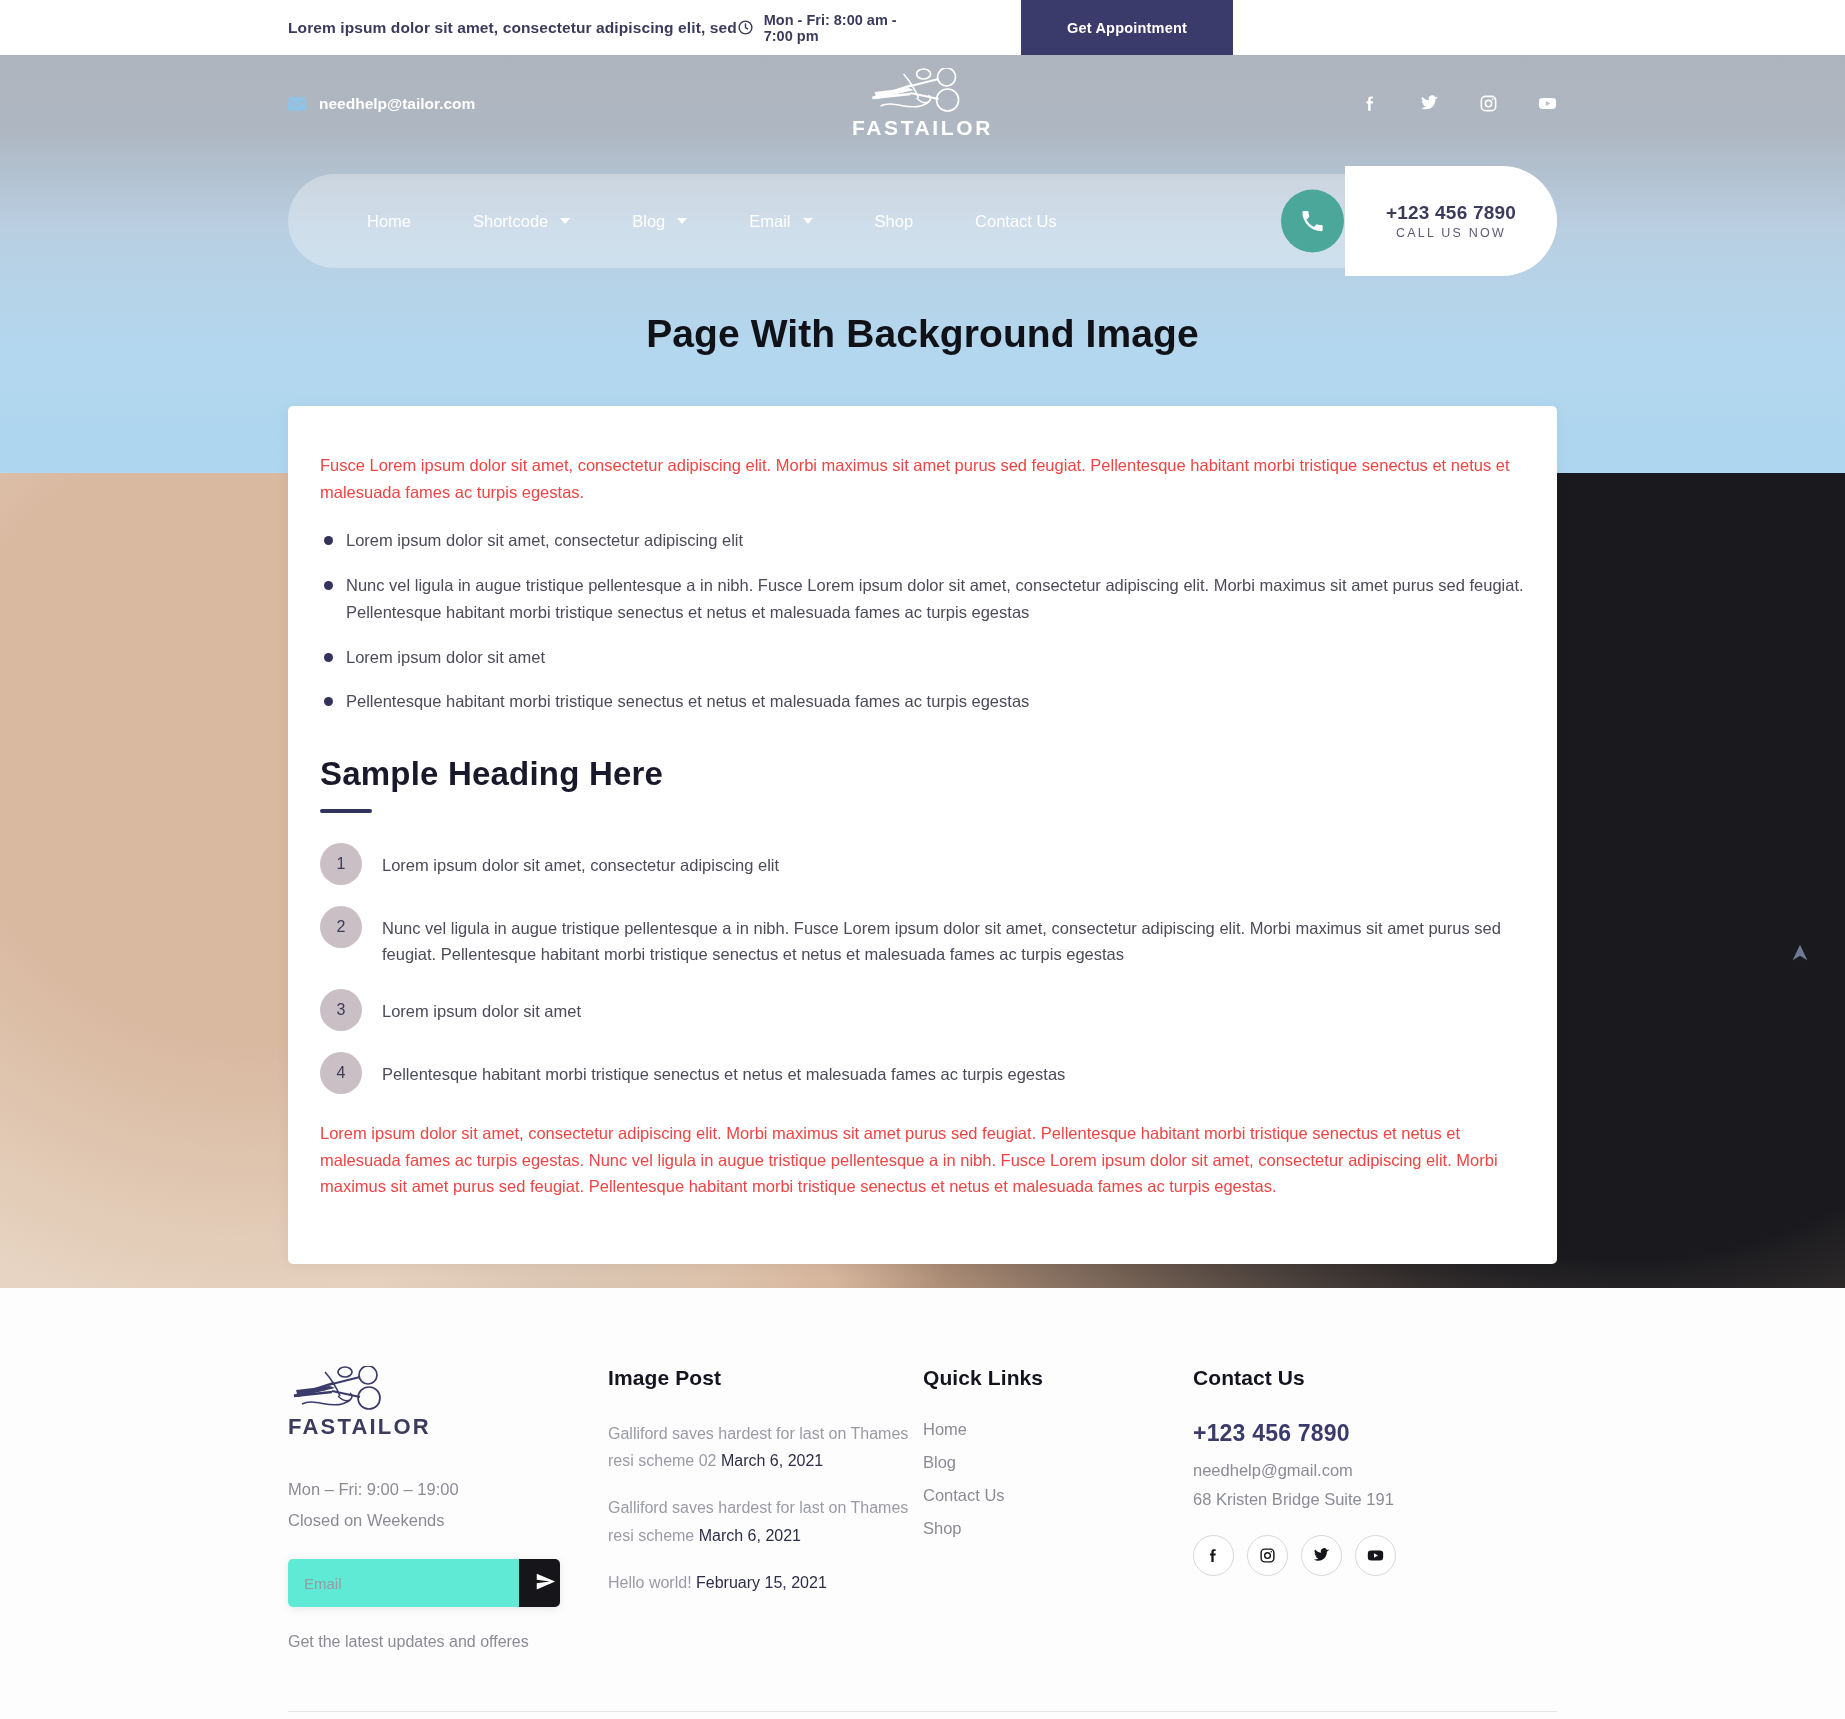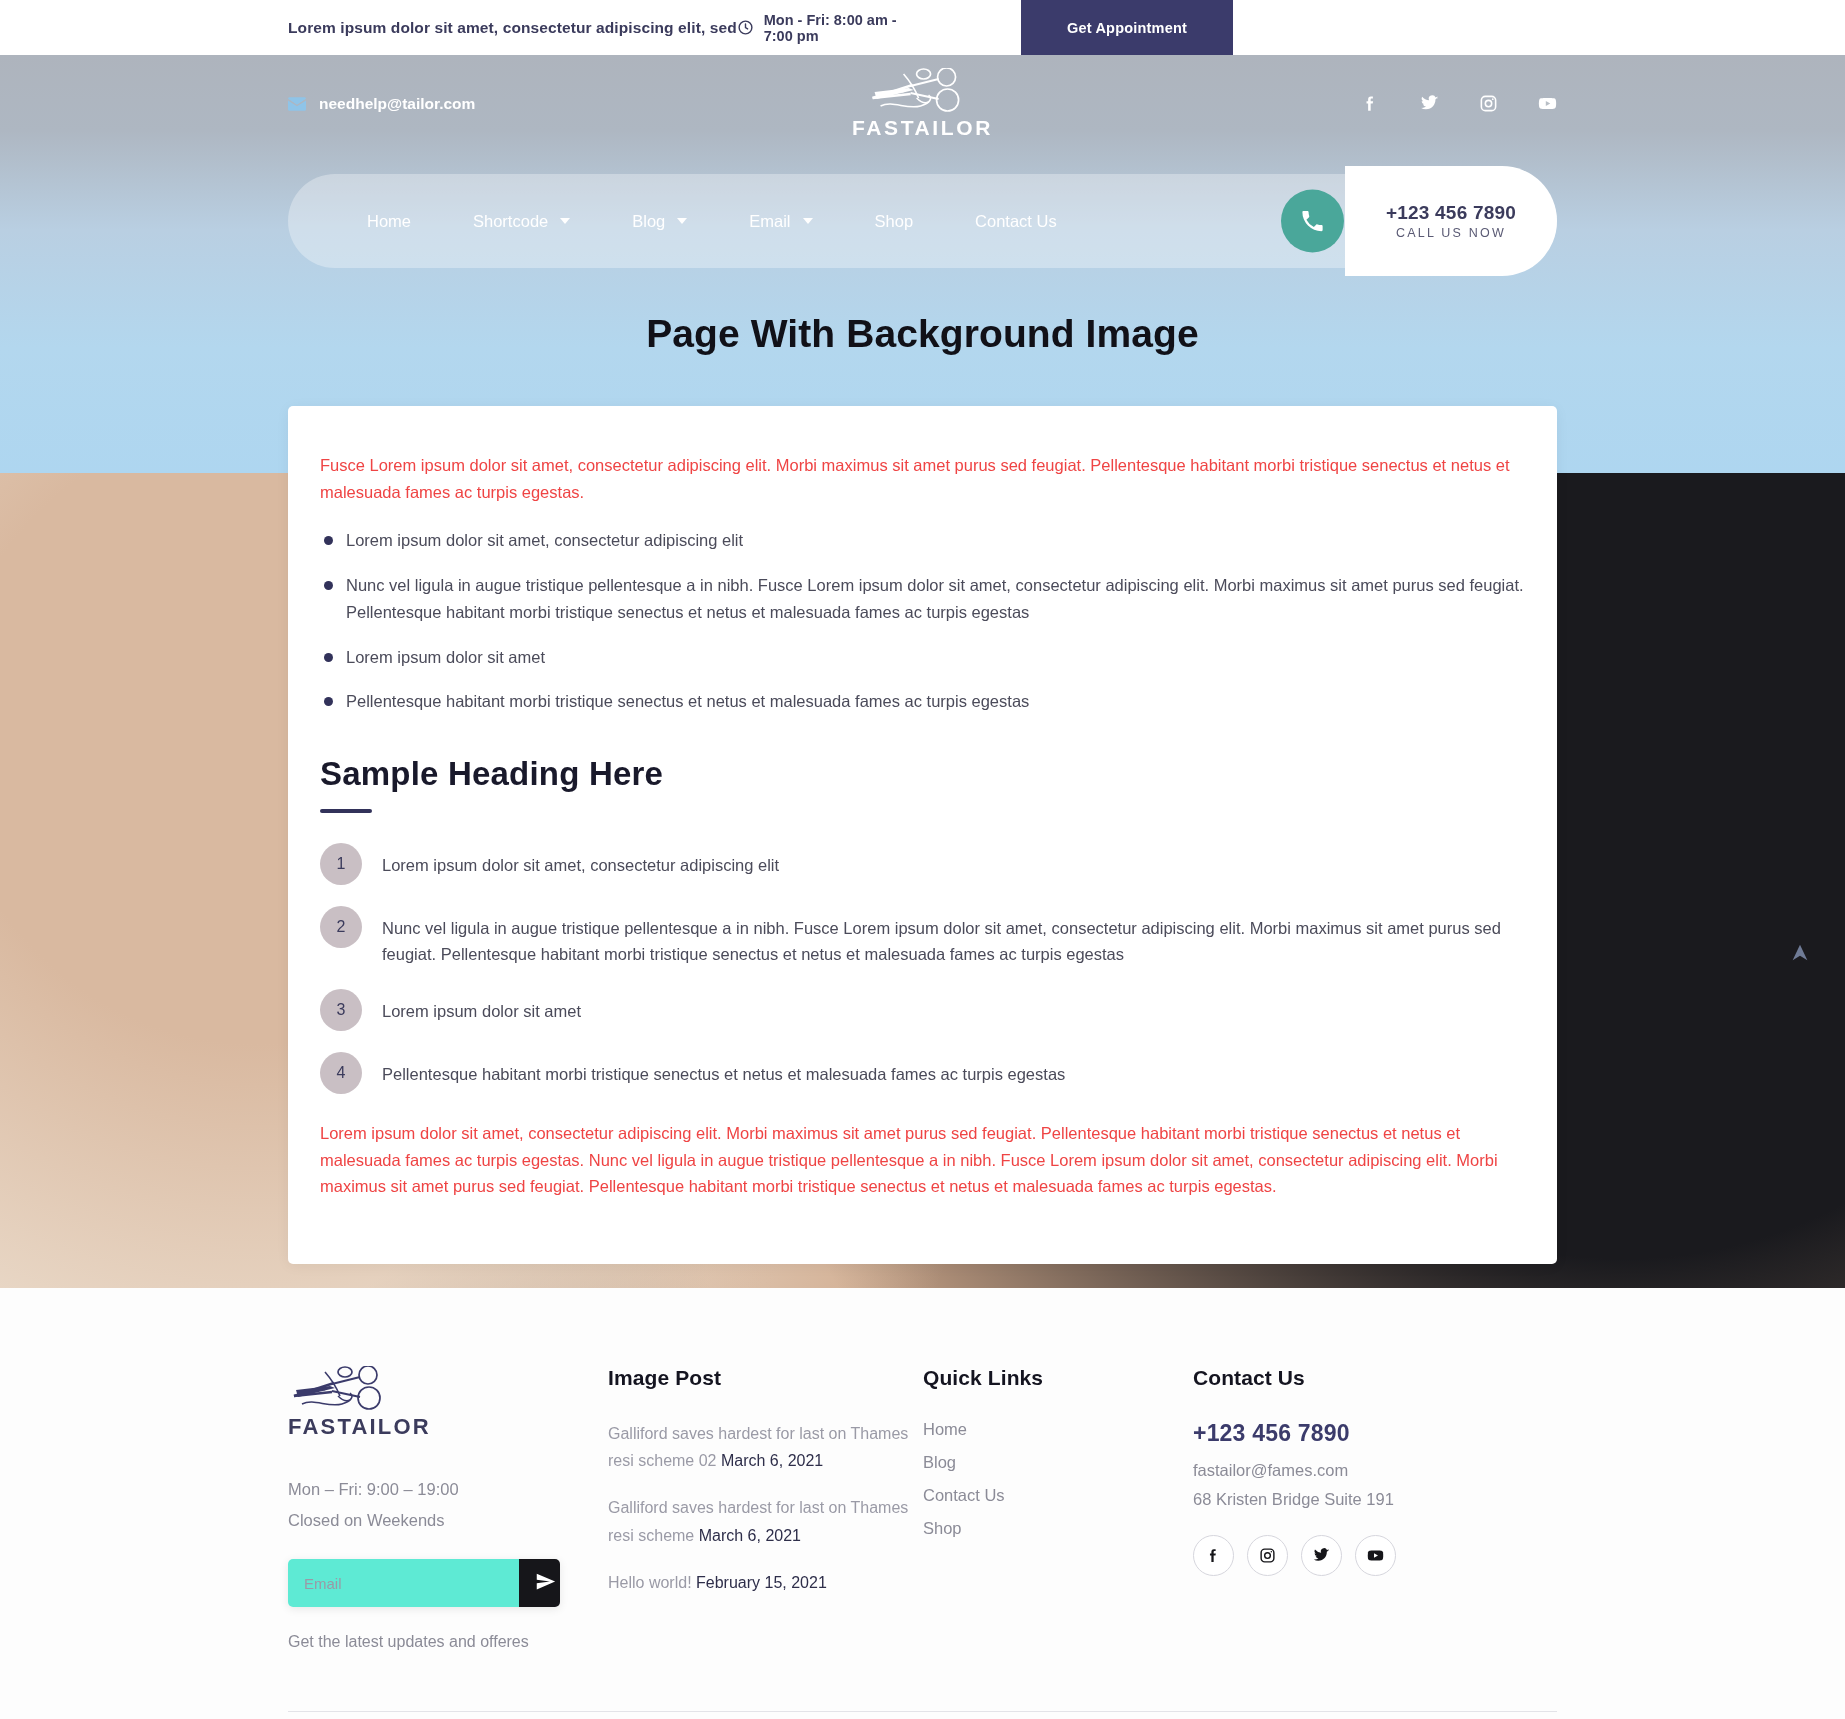--- a/index.html
+++ b/index.html
@@ -606,21 +606,21 @@
       <div class="f-title">Quick Links</div>
       <div class="quick-link">Home</div>
       <div class="quick-link">Blog</div>
       <div class="quick-link">Contact Us</div>
       <div class="quick-link">Shop</div>
     </div>
 
     <div class="fcol-contact">
       <div class="f-title">Contact Us</div>
       <div class="c-phone">+123 456 7890</div>
-      <div class="c-line">fastailor@fames.com</div>
+      <div class="c-line">needhelp@gmail.com</div>
       <div class="c-line">68 Kristen Bridge Suite 191</div>
       <div class="f-socials">
         <span class="f-soc">
           <svg width="17" height="17" viewBox="0 0 24 24" fill="#16161a">
               <path d="M15 3h-2.5C10 3 9 4.6 9 7v2H7v3h2v9h3.2v-9h2.6l.5-3h-3.1V7c0-.8.3-1.2 1.2-1.2H15z"></path>
             </svg>
         </span>
         <span class="f-soc">
           <svg width="17" height="17" viewBox="0 0 24 24" fill="none" stroke="#16161a" stroke-width="2">
               <rect x="3" y="3" width="18" height="18" rx="5"></rect>

